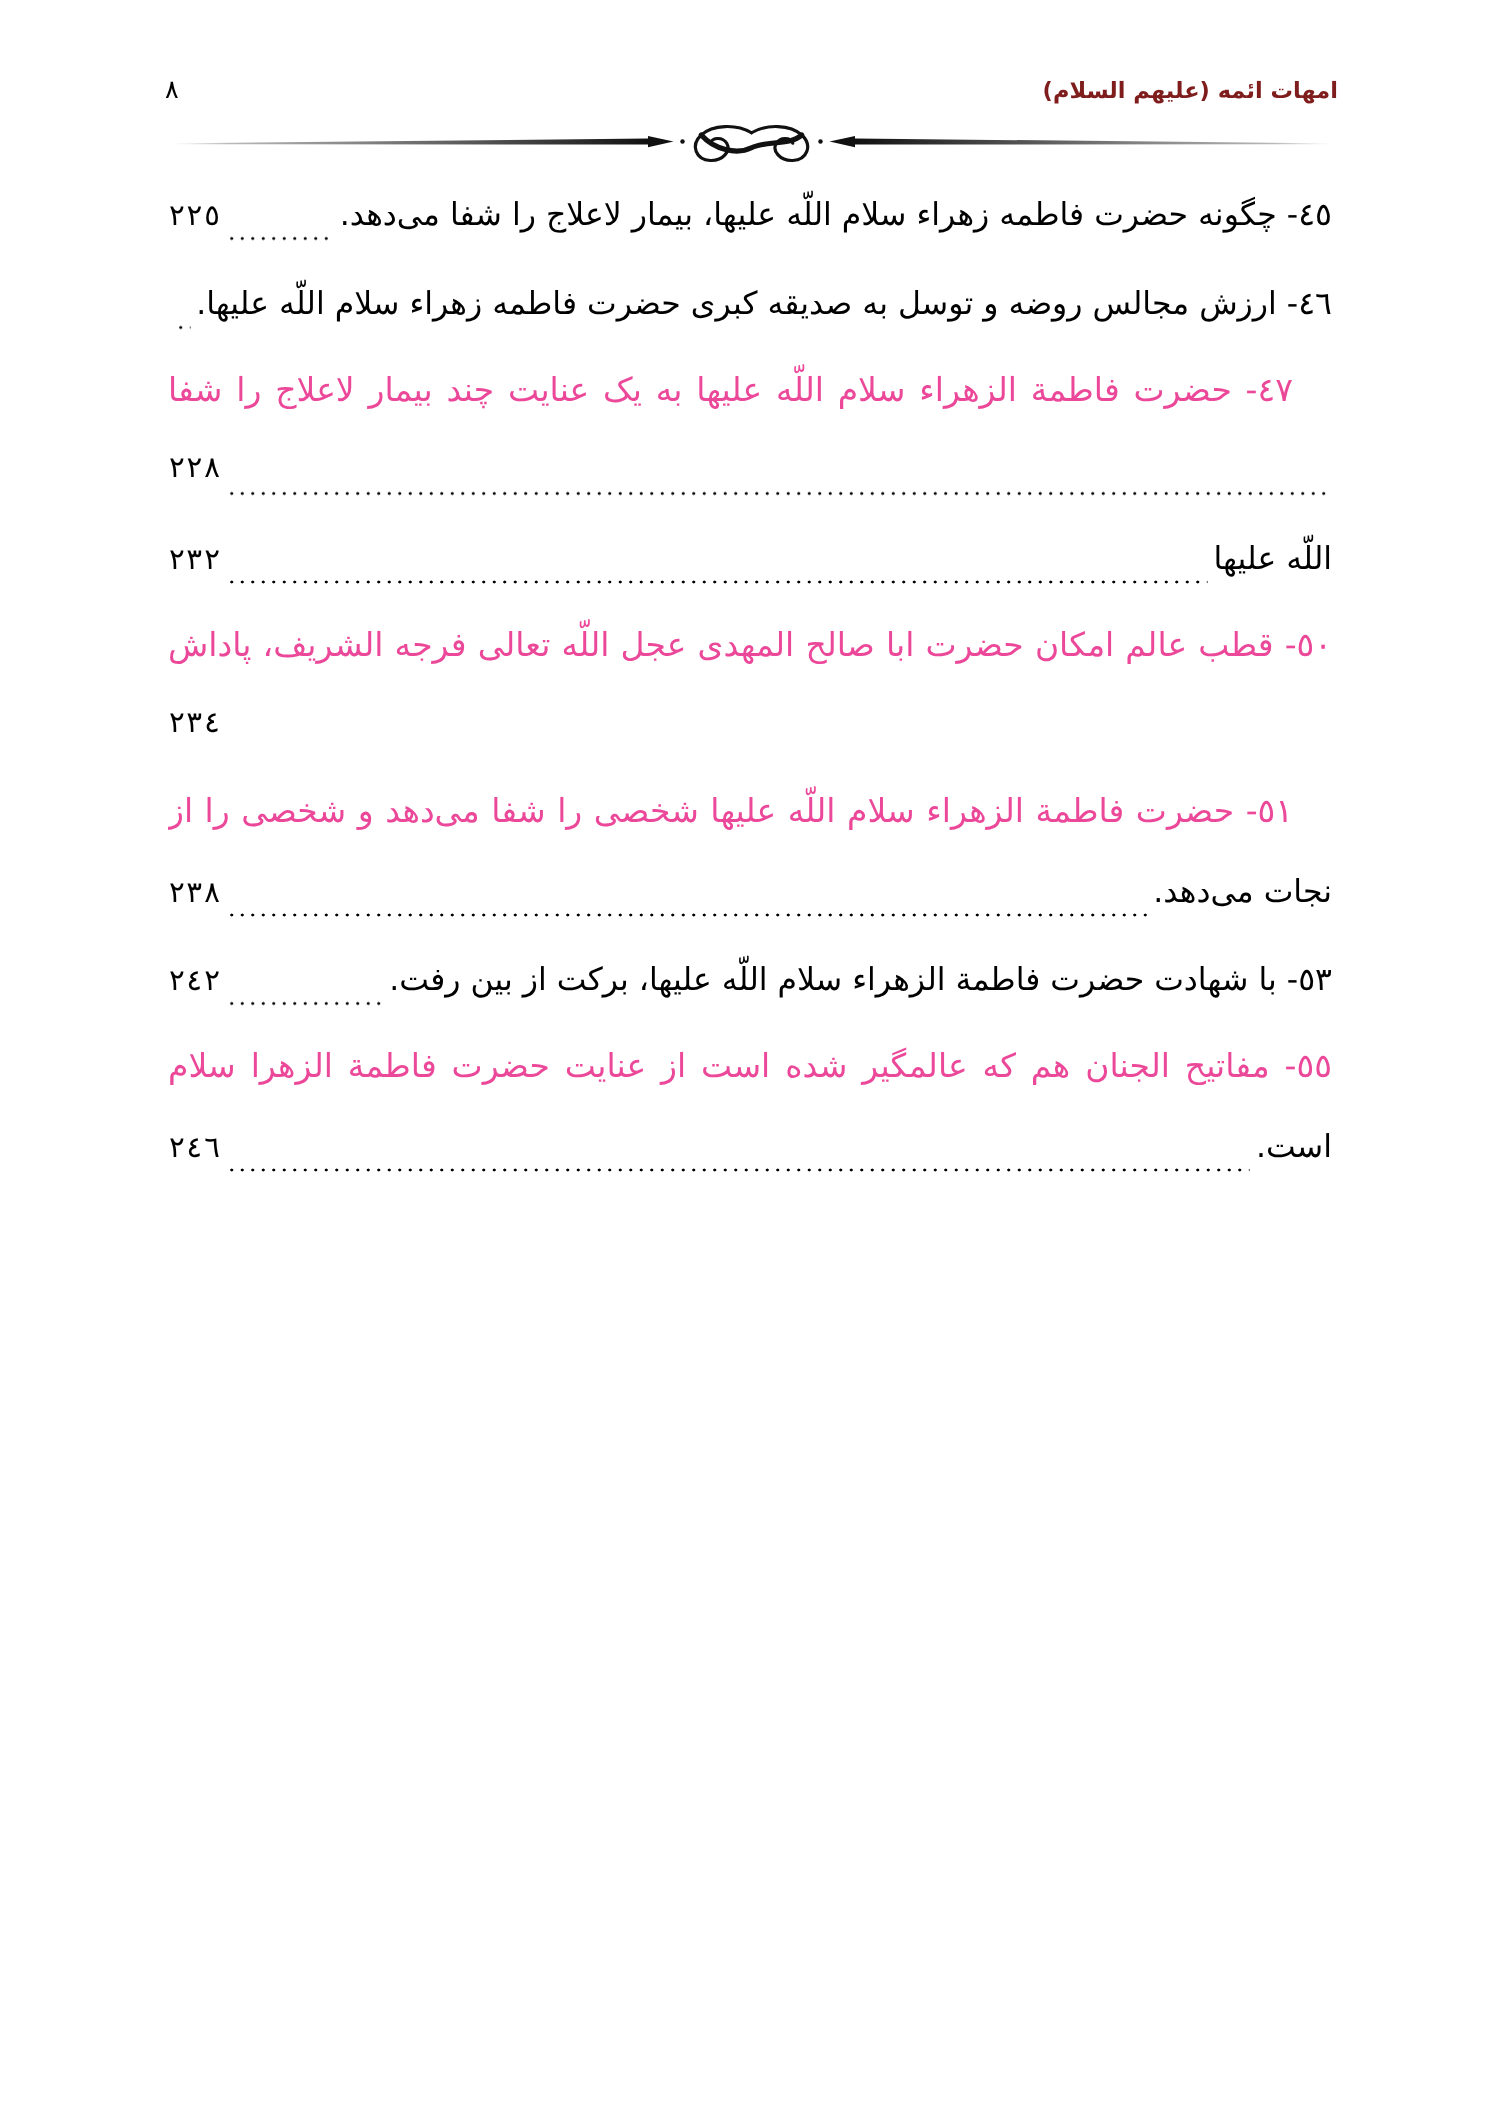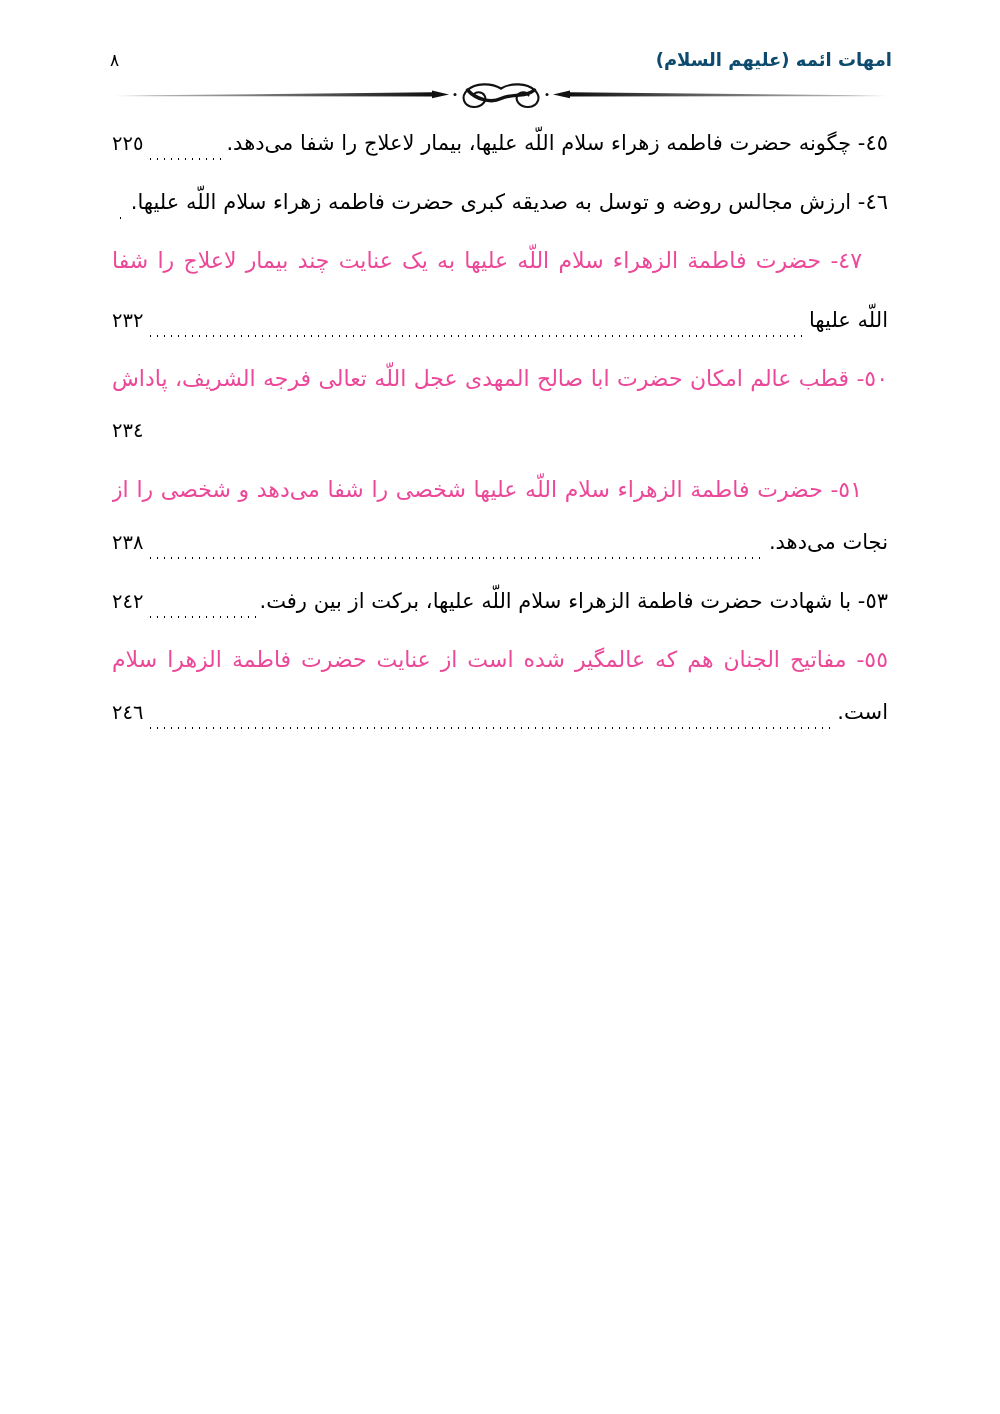--- a/index.html
+++ b/index.html
@@ -26,23 +26,23 @@
     left: 110px;
     right: 108px;
     height: 30px;
     direction: rtl;
   }
 
   .head-title {
     position: absolute;
     right: 0;
     top: 0;
-    font-size: 18px;
+    font-size: 15px;
     font-weight: bold;
-    color: #0c4a6e;
+    color: #7f1d1d;
     letter-spacing: 0.5px;
     white-space: nowrap;
     line-height: 28px;
   }
 
   .folio {
     position: absolute;
     left: 0;
     top: 0;
     font-size: 17px;
@@ -127,20 +127,21 @@
   }
 
   .pageno {
     font-size: 19.5px;
     color: #000000;
     line-height: 50px;
     flex: 0 0 auto;
     white-space: nowrap;
     direction: ltr;
     unicode-bidi: isolate;
+    font-family: Liberation Mono, monospace;
   }
 
   
   .line.tail .txt { flex: 0 0 auto; }
 </style>
 </head>
 <body>
 
 <div class="page">
 
@@ -191,20 +192,25 @@
       </div>
       <div class="toc-entry">
         <div class="line">
           <span class="txt">٤٦- ارزش مجالس روضه و توسل به صدیقه کبری حضرت فاطمه زهراء سلام اللّه علیها.</span>
           <span class="leader"></span>
           <span class="pageno">٢٢٧</span>
         </div>
       </div>
       <div class="toc-entry">
         <div class="line justify indent"><span>٤٧- حضرت فاطمة الزهراء سلام اللّه علیها به یک عنایت چند بیمار لاعلاج را شفا می‌دهد.</span></div>
+        <div class="line tail">
+          <span class="txt"></span>
+          <span class="leader"></span>
+          <span class="pageno">٢٢٨</span>
+        </div>
       </div>
       <div class="toc-entry">
         <div class="line tail">
           <span class="txt">اللّه علیها</span>
           <span class="leader"></span>
           <span class="pageno">٢٣٢</span>
         </div>
       </div>
       <div class="toc-entry">
         <div class="line justify"><span>٥٠- قطب عالم امکان حضرت ابا صالح المهدی عجل اللّه تعالی فرجه الشریف، پاداش دفاع</span></div>

